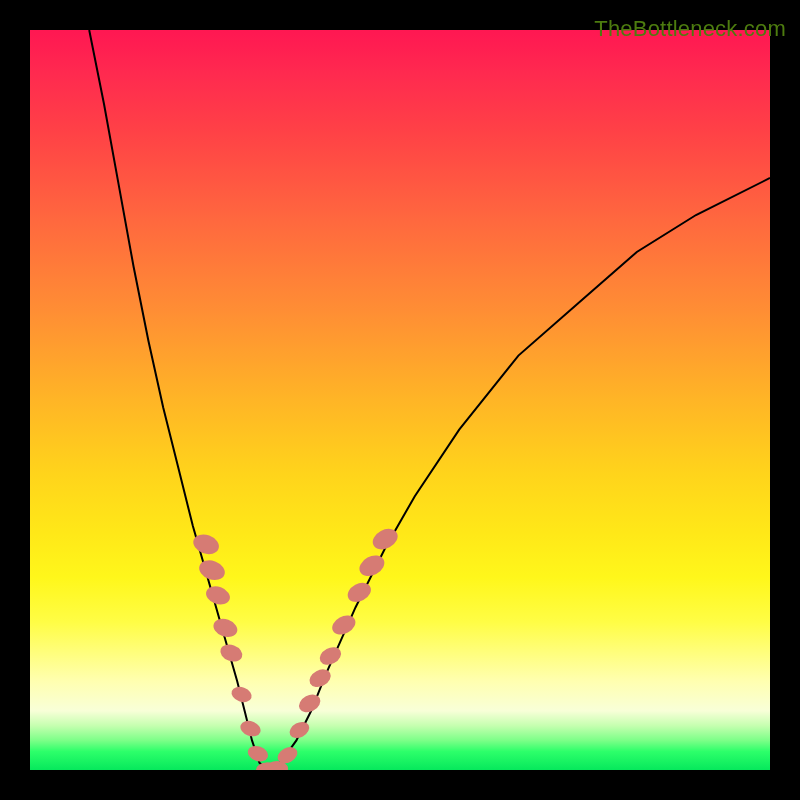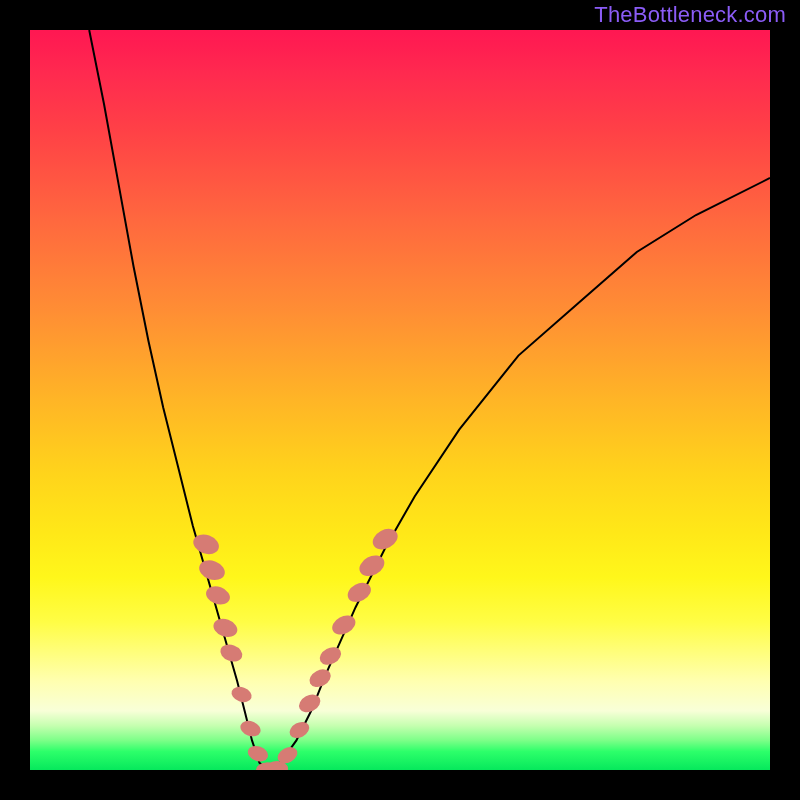--- a/index.html
+++ b/index.html
@@ -11,23 +11,23 @@
     font-family: Arial, Helvetica, sans-serif;
   }
   .frame {
     position: relative;
     width: 800px;
     height: 800px;
     background: #000;
   }
   .watermark {
     position: absolute;
-    top: 2px;
+    top: 16px;
     right: 14px;
-    color: #8b5cf6;
+    color: #4d7c0f;
     font-size: 22px;
     font-weight: 500;
     letter-spacing: 0.2px;
     z-index: 10;
   }
   .plot-area {
     position: absolute;
     left: 30px;
     top: 30px;
     width: 740px;

